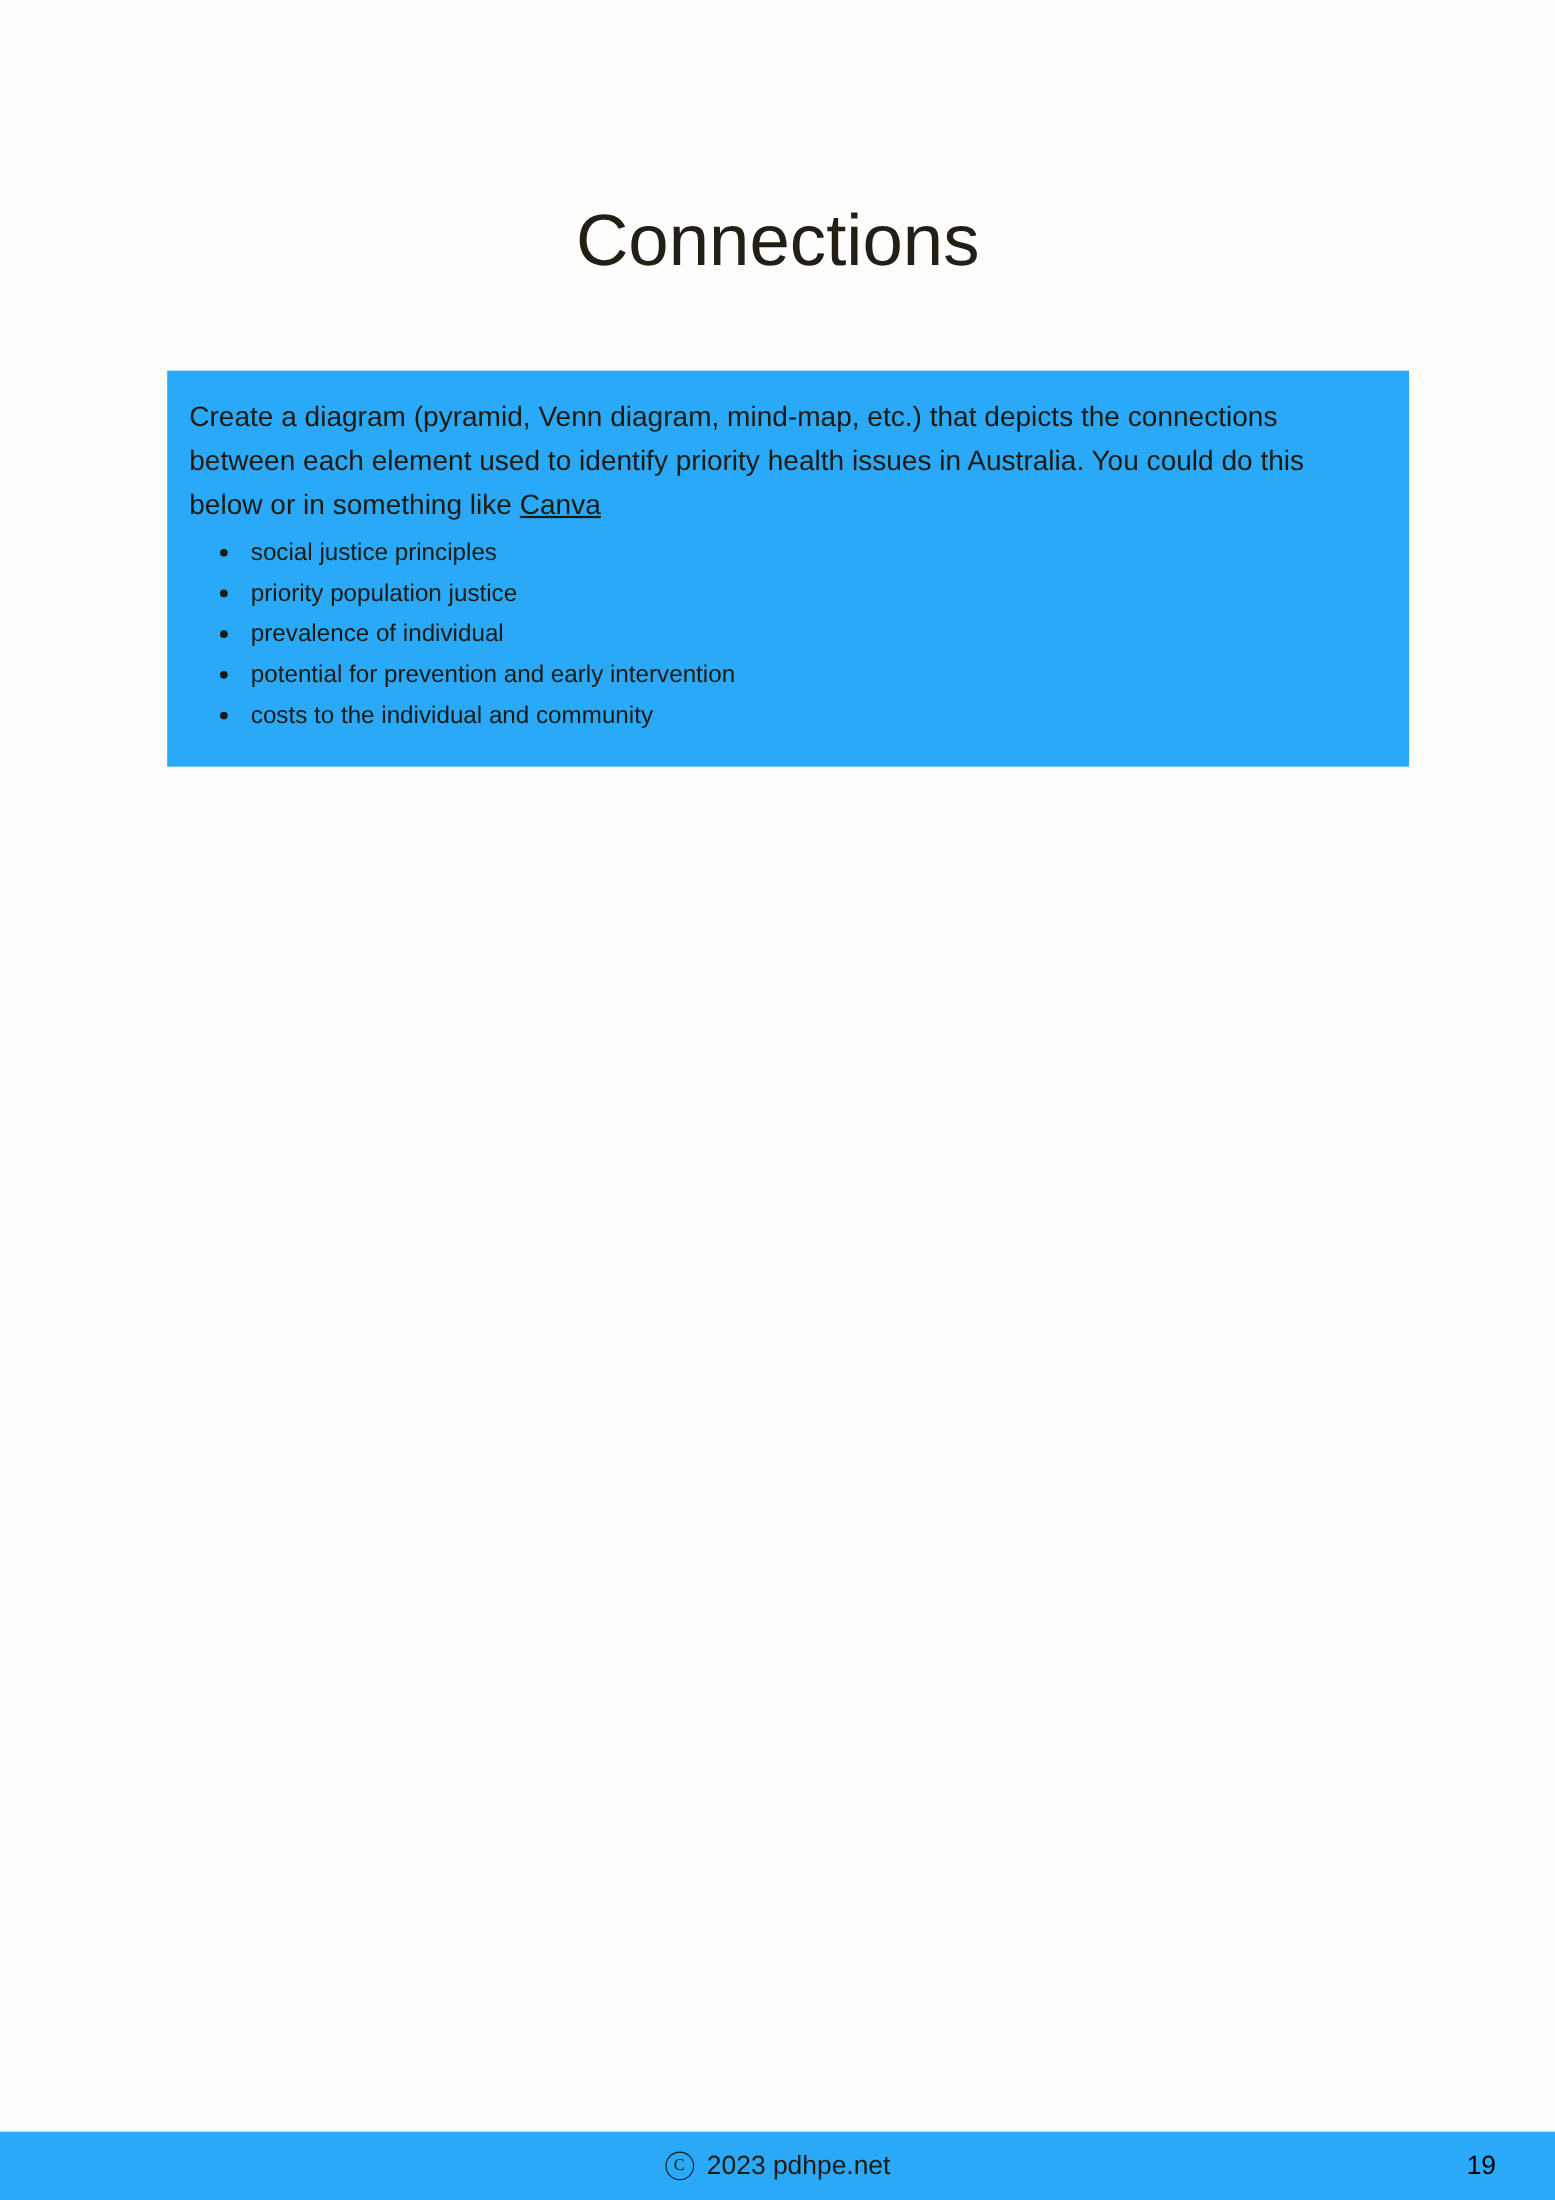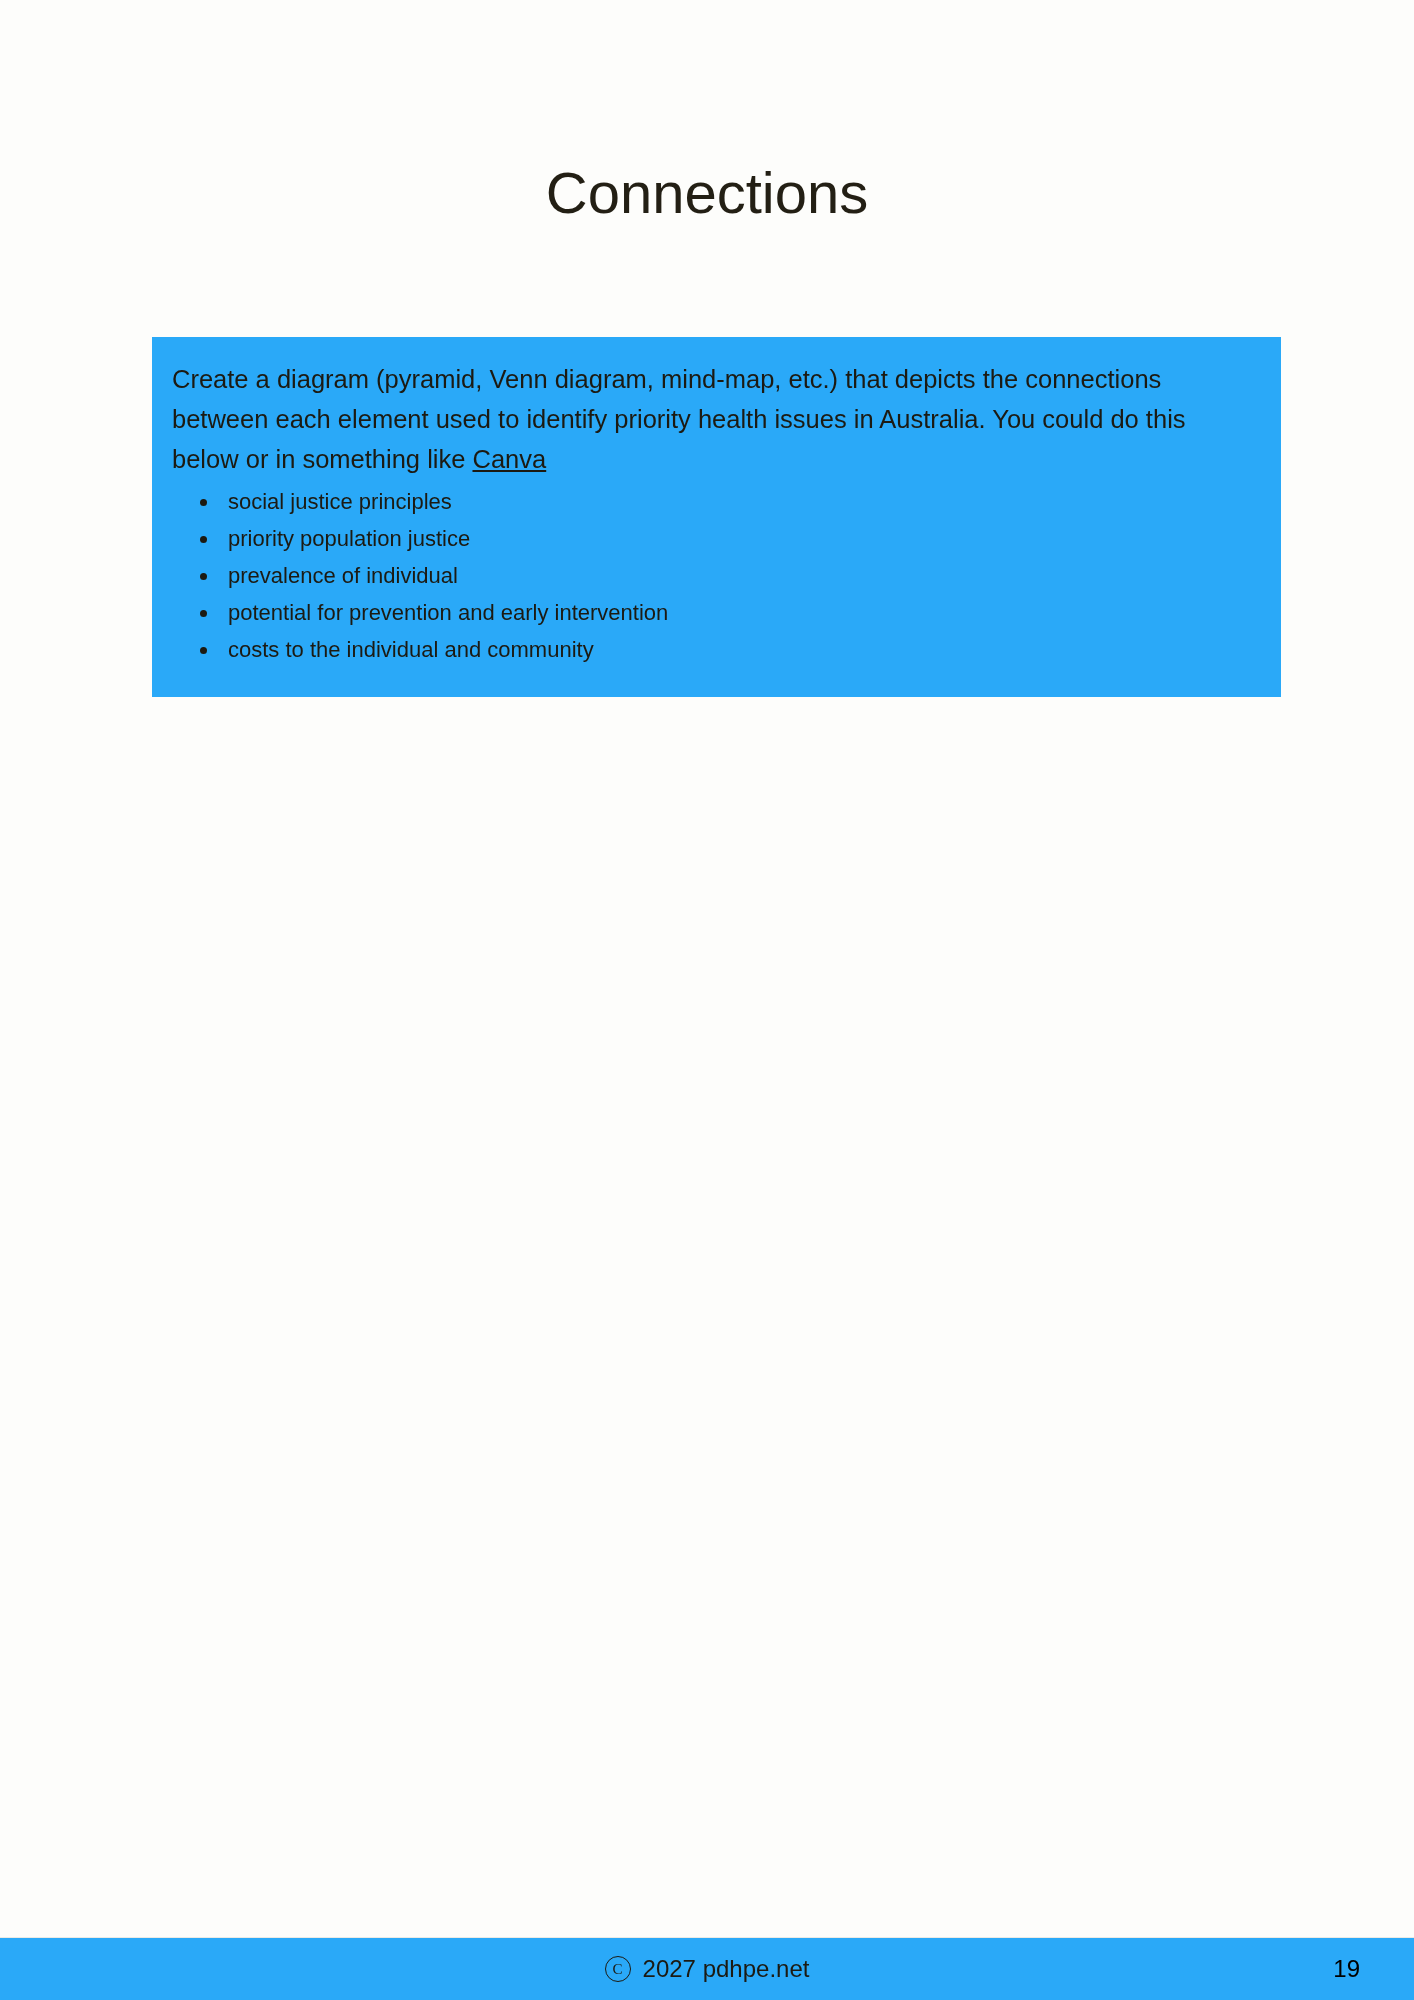--- a/index.html
+++ b/index.html
@@ -18,25 +18,25 @@
 
   .page {
     position: relative;
     width: 1414px;
     height: 2000px;
     box-sizing: border-box;
   }
 
   .page-title {
     position: absolute;
-    top: 122px;
+    top: 138px;
     left: 0;
     width: 1414px;
     text-align: center;
-    font-size: 58px;
+    font-size: 66px;
     font-weight: normal;
     line-height: 1.1;
     color: #231f14;
     letter-spacing: 0px;
   }
 
   .activity-box {
     position: absolute;
     left: 152px;
     top: 337px;
@@ -141,18 +141,18 @@
       <li>potential for prevention and early intervention</li>
       <li>costs to the individual and community</li>
     </ul>
   </div>
 
   <div class="footer-divider"></div>
 
   <div class="footer-bar">
     <div class="footer-center">
       <span class="copyright-icon">C</span>
-      <span>2027 pdhpe.net</span>
+      <span>2023 pdhpe.net</span>
     </div>
     <div class="page-number">19</div>
   </div>
 
 </div>
 
 </body></html>

